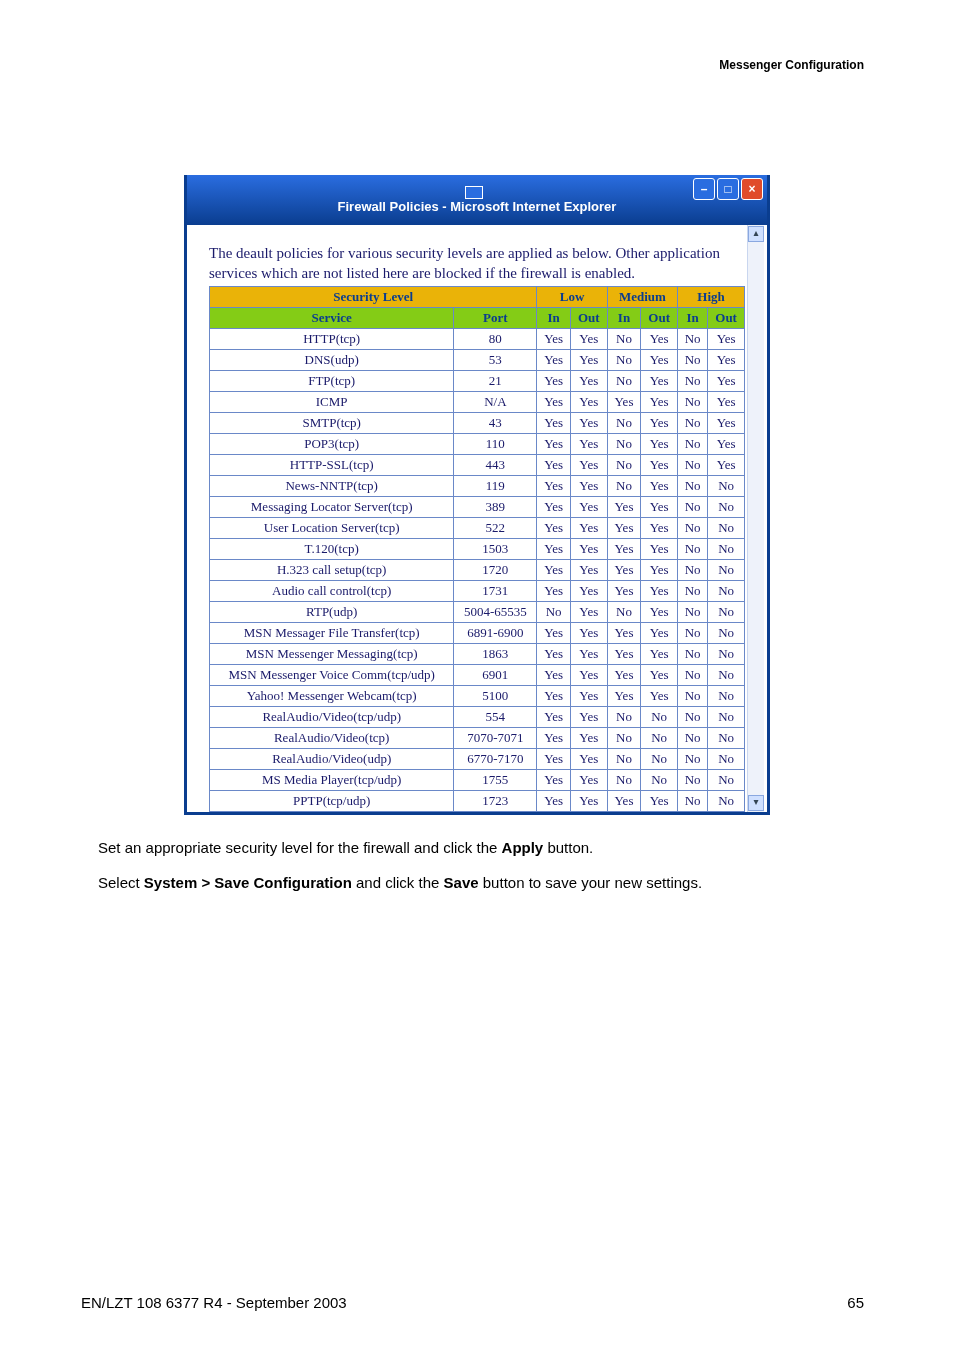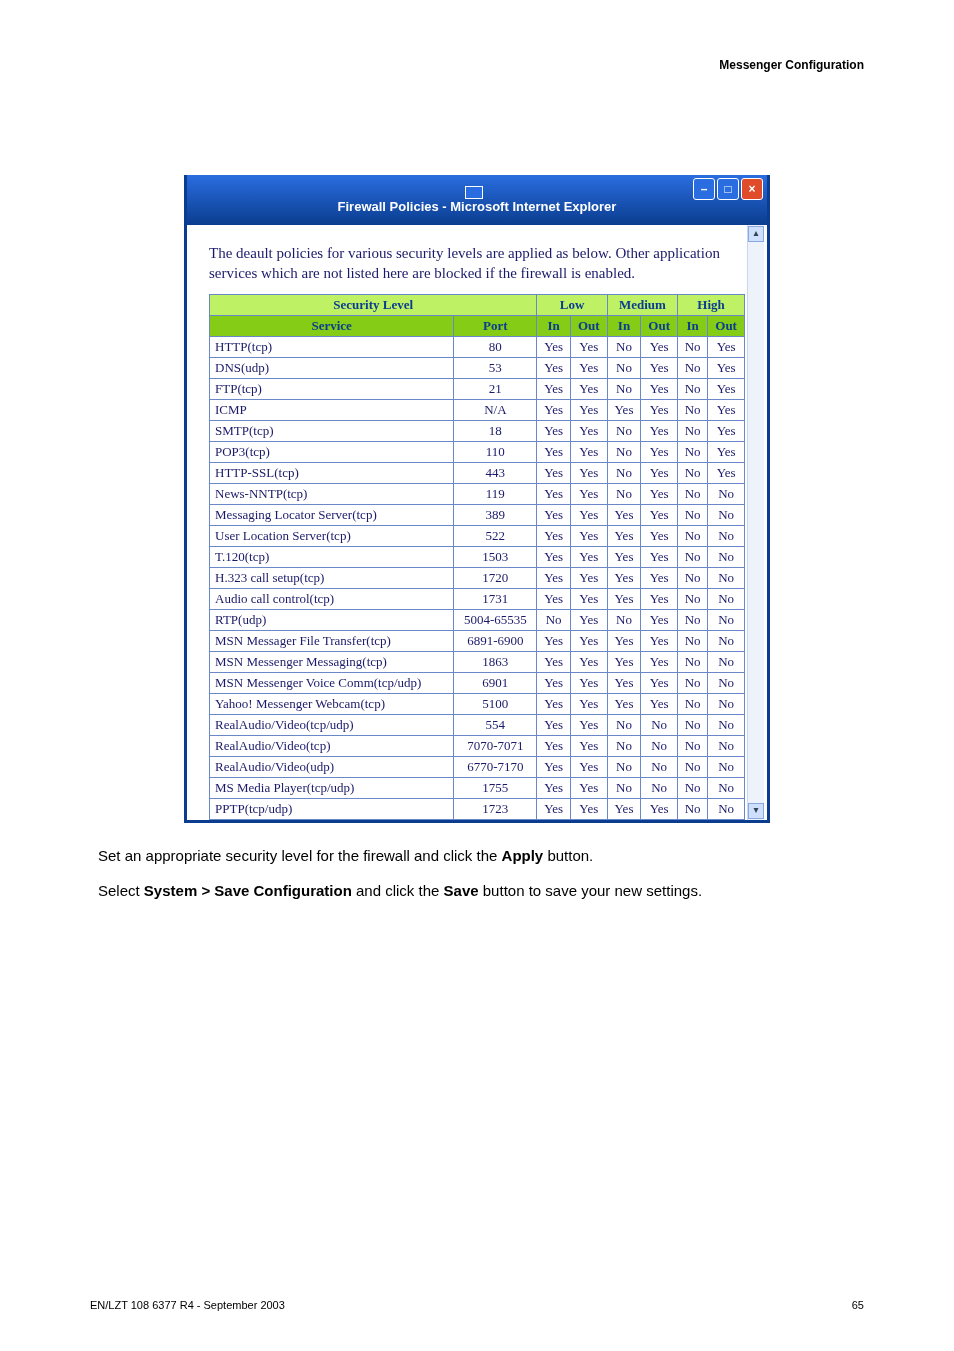--- a/index.html
+++ b/index.html
@@ -11,29 +11,29 @@
   .title-icon::before{content:"";}
   .win-btns{position:absolute;right:4px;top:3px;display:flex;gap:2px;}
   .win-btn{width:20px;height:20px;border:1px solid #fff;border-radius:3px;display:flex;align-items:center;justify-content:center;font-size:12px;font-weight:bold;}
   .btn-min{background:#2a6de0;color:#fff;}
   .btn-max{background:#2a6de0;color:#fff;}
   .btn-close{background:#e04b2a;color:#fff;}
   .content{padding:18px 22px 0 22px;font-family:"Times New Roman",serif;color:#1a1a6a;font-size:15px;position:relative;}
   .scroll-track{position:absolute;right:3px;top:0;bottom:0;width:16px;background:#eef2fa;border-left:1px solid #c9d6ef;}
   .scroll-arrow{width:14px;height:14px;margin:1px auto;background:#cfe0ff;border:1px solid #8aa8e0;font-size:10px;text-align:center;line-height:12px;color:#345;}
   .scroll-arrow.bottom{position:absolute;bottom:1px;left:0;right:0;margin:auto;}
-  .intro{margin:0 0 10px 0;line-height:1.35;font-family:Liberation Serif, serif;}
+  .intro{margin:0 0 2px 0;line-height:1.35;font-family:Liberation Serif, serif;}
   table.policies{border-collapse:collapse;width:100%;font-family:"Times New Roman",serif;color:#1a1a6a;font-size:13px;}
   table.policies th,table.policies td{border:1px solid #6a88c8;padding:2px 5px;text-align:center;white-space:nowrap;}
-  table.policies td.svc{text-align:left;}
-  .hdr1{background:#bef264;font-weight:bold;color:#0a3d8f;}
+  table.policies td.svc{text-align:center;}
+  .hdr1{background:#eab308;font-weight:bold;color:#0a3d8f;}
   .hdr2{background:#84cc16;font-weight:bold;color:#0a3d8f;}
   .body-text{margin-top:22px;font-size:15px;font-family:Arial,Helvetica,sans-serif;color:#000;line-height:1.45;}
   .body-text p{margin:0 0 14px 8px;}
-  .footer{position:absolute;bottom:40px;left:90px;right:90px;font-size:11px;color:#000;display:flex;justify-content:space-between;}
+  .footer{position:absolute;bottom:40px;left:81px;right:90px;font-size:15px;color:#000;display:flex;justify-content:space-between;}
 </style>
 </head>
 <body>
 
 <div class="page">
   <div class="header-right">Messenger Configuration</div>
 
   <div class="window">
     <div class="titlebar">
       <span class="title-icon"></span>
@@ -105,21 +105,21 @@
               <td>N/A</td>
               <td>Yes</td>
               <td>Yes</td>
               <td>Yes</td>
               <td>Yes</td>
               <td>No</td>
               <td>Yes</td>
             </tr>
             <tr>
               <td class="svc">SMTP(tcp)</td>
-              <td>18</td>
+              <td>43</td>
               <td>Yes</td>
               <td>Yes</td>
               <td>No</td>
               <td>Yes</td>
               <td>No</td>
               <td>Yes</td>
             </tr>
             <tr>
               <td class="svc">POP3(tcp)</td>
               <td>110</td>

